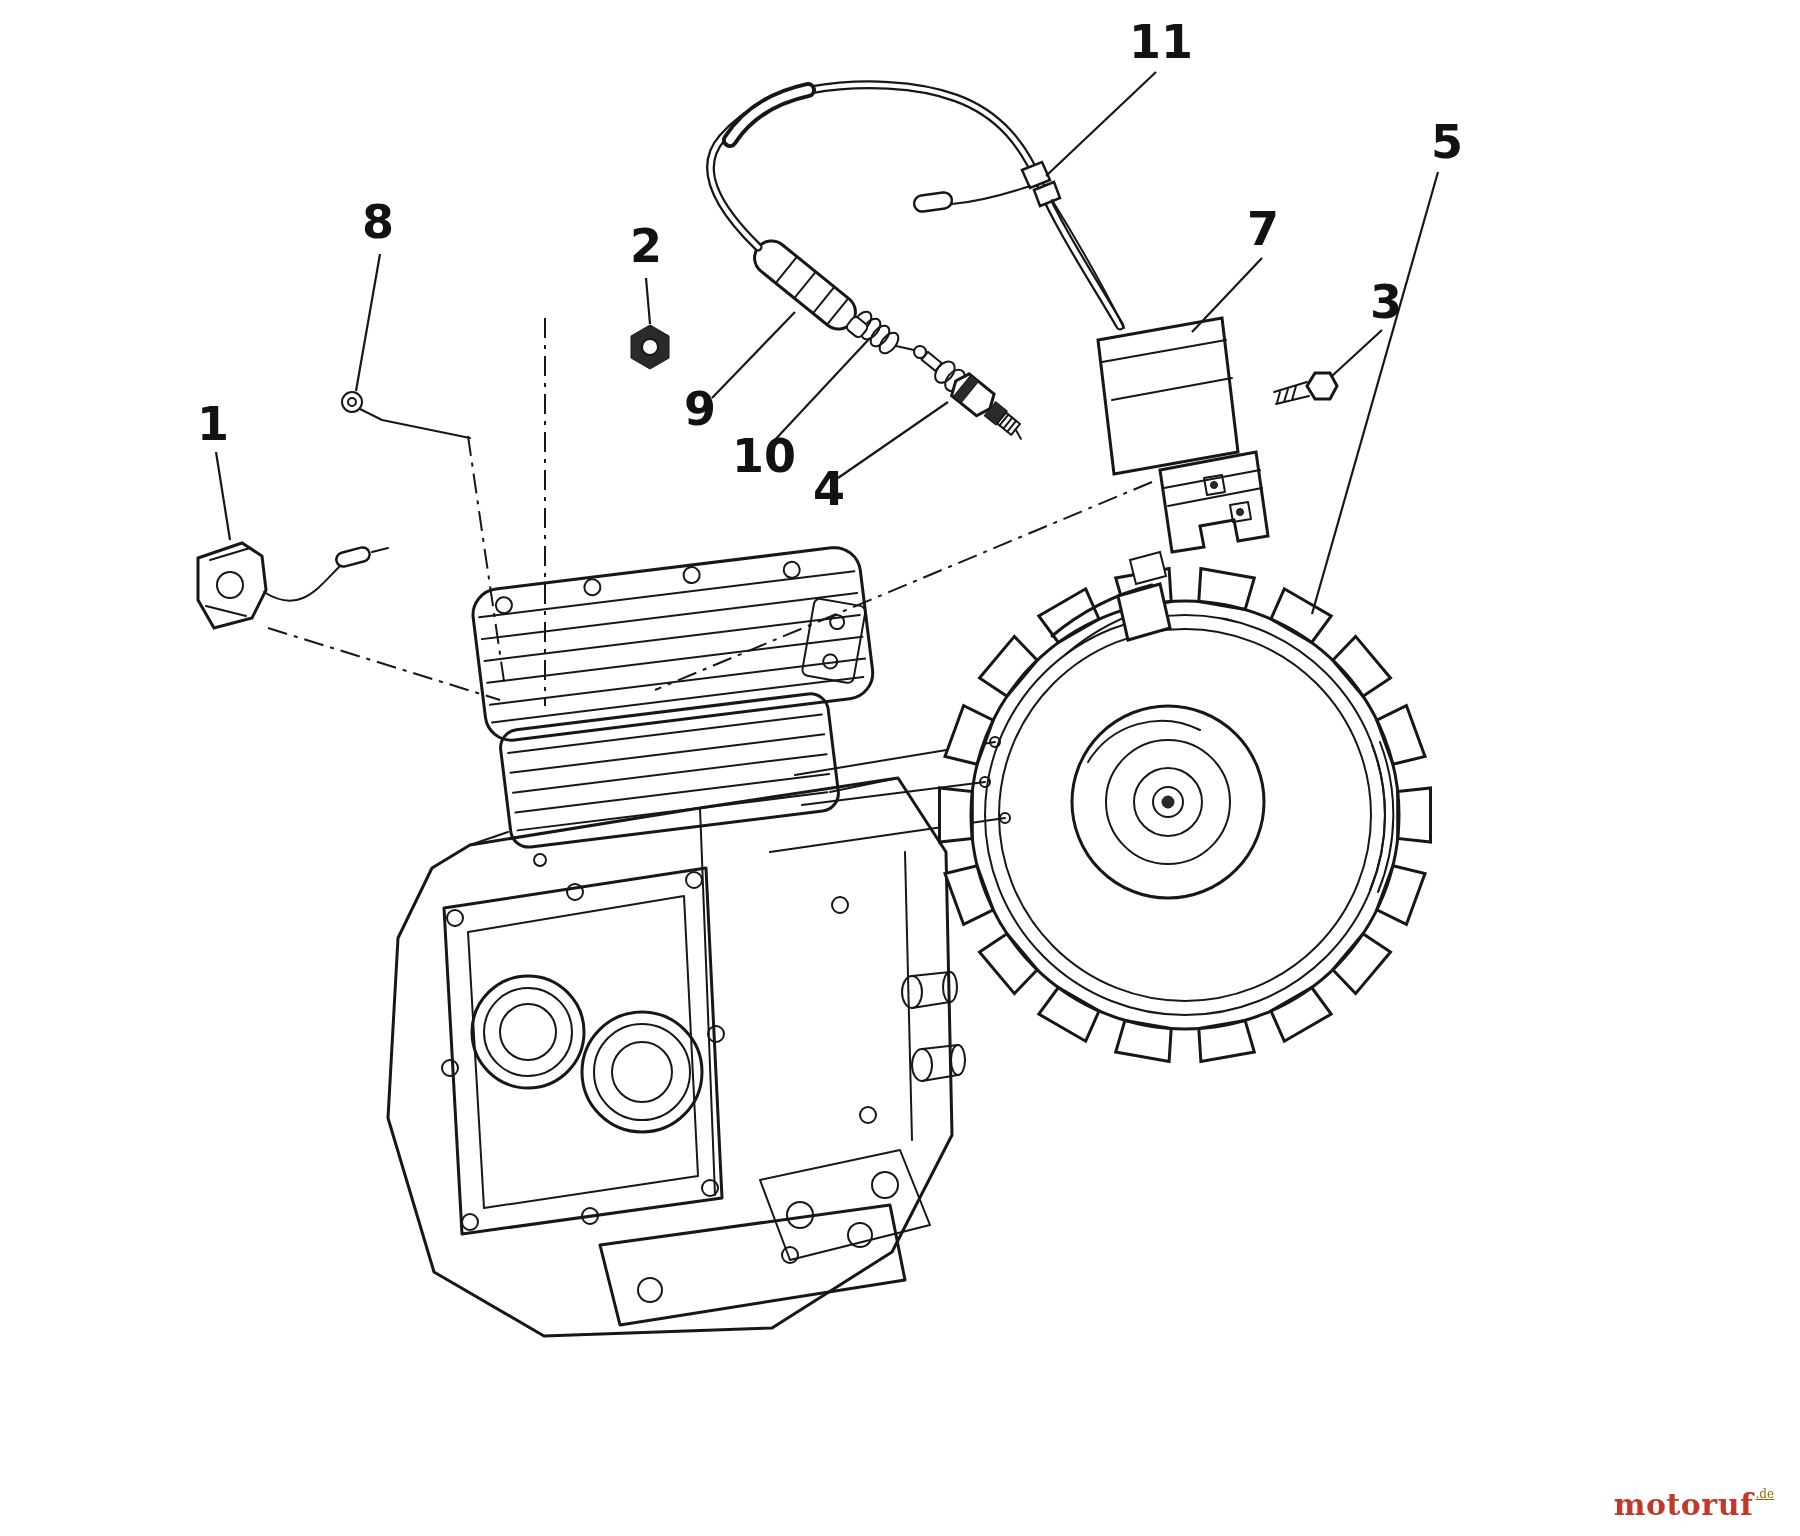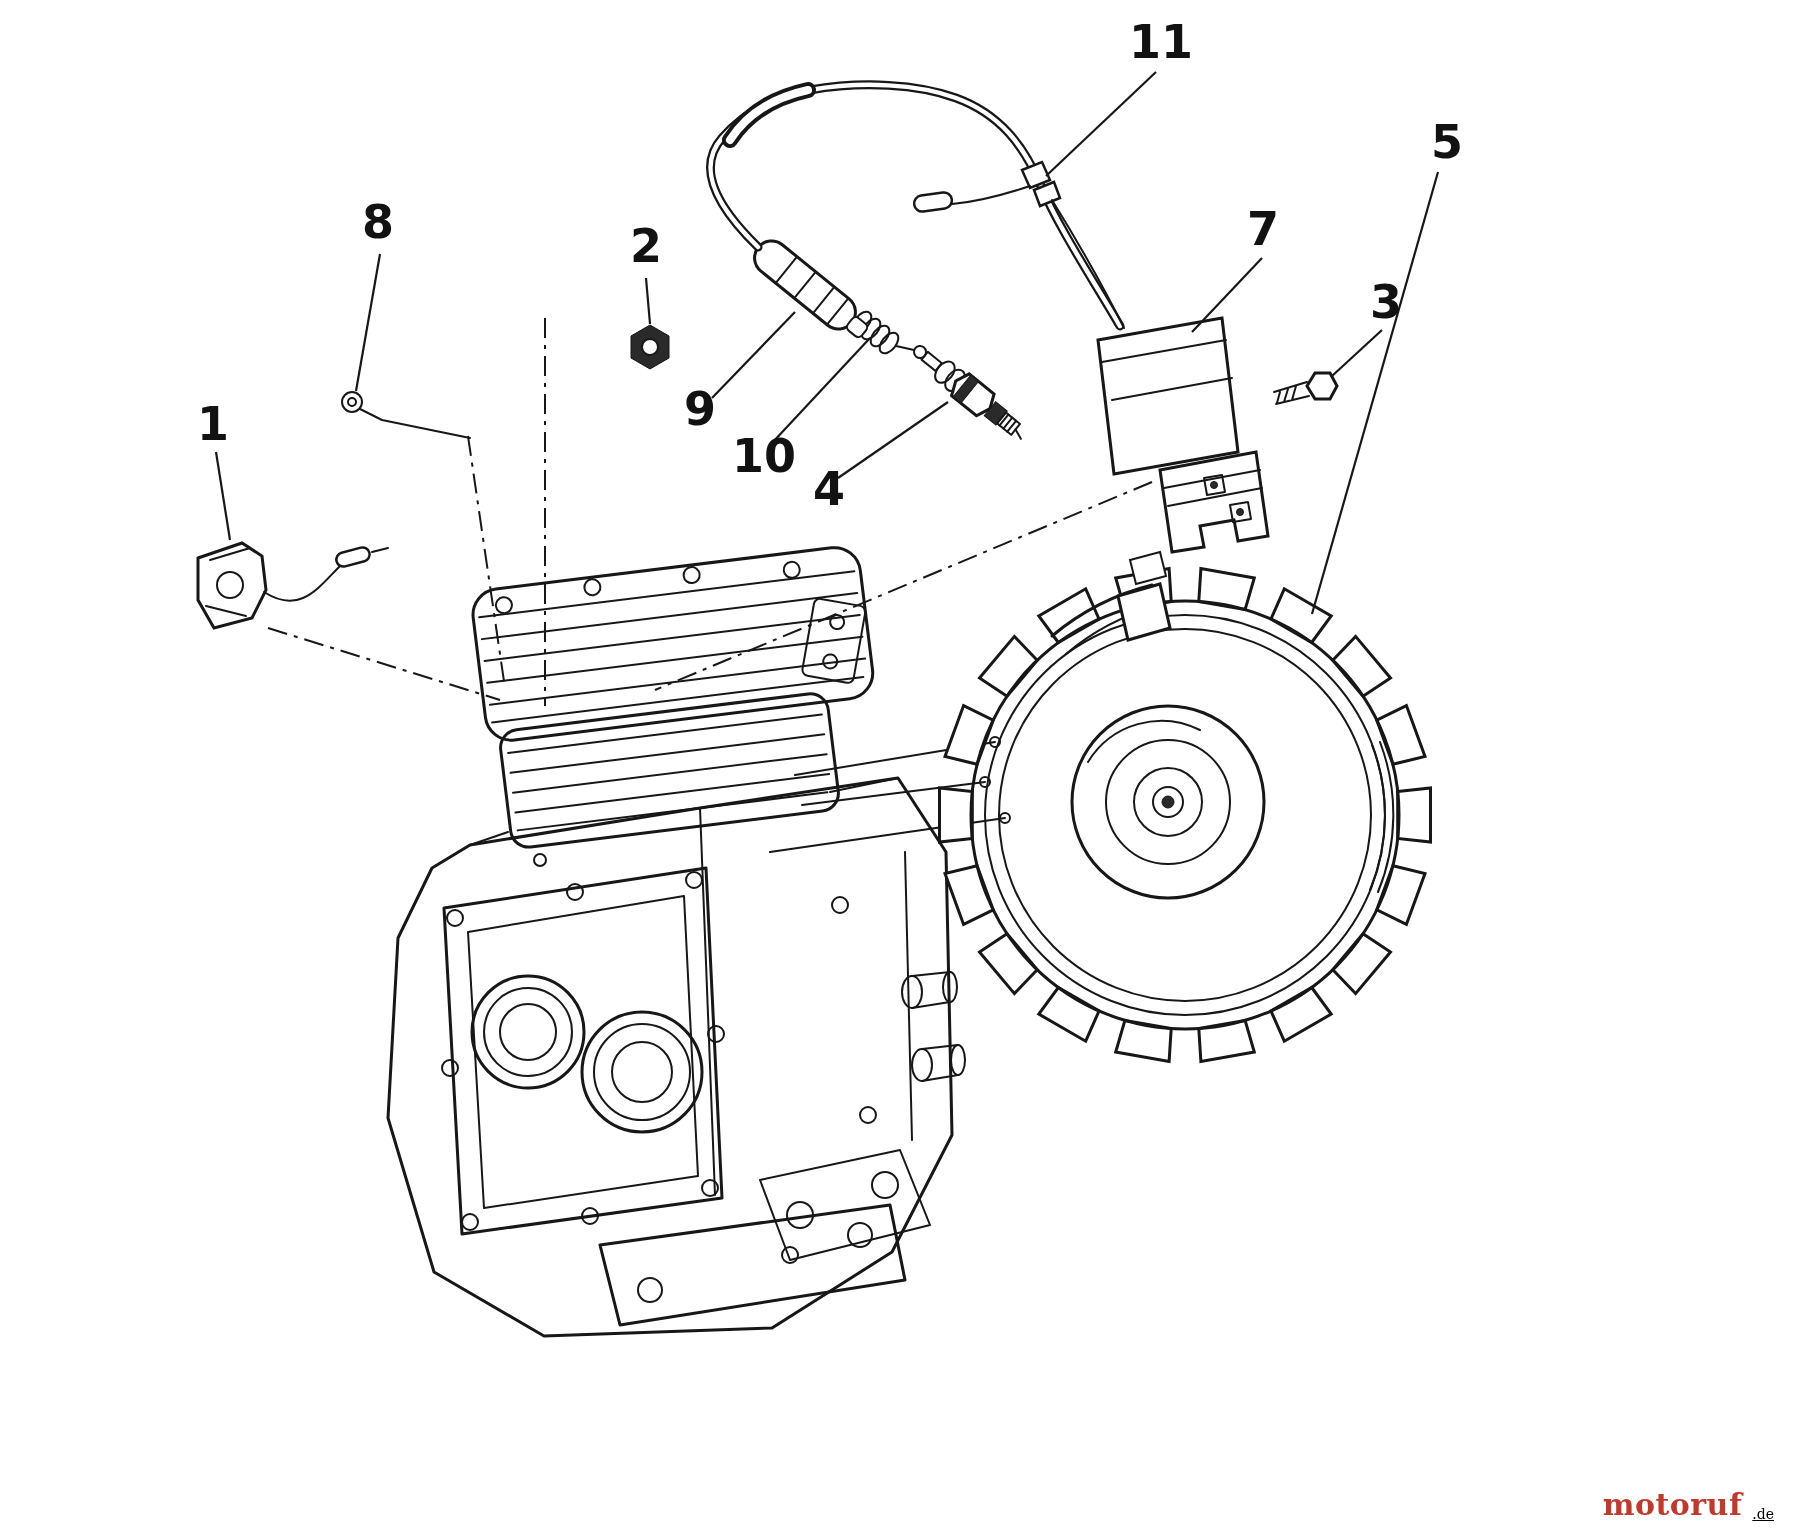--- a/index.html
+++ b/index.html
@@ -11,24 +11,24 @@
   .leader{fill:none;stroke:#171717;stroke-width:2.2;}
   .chain{fill:none;stroke:#171717;stroke-width:2;stroke-dasharray:20 7 4 7;}
   .callout{font-family:"DejaVu Sans",sans-serif;font-weight:bold;font-size:46px;fill:#121212;
            text-anchor:middle;}
   .fw{fill:#ffffff;stroke:#171717;}
   .fd{fill:#2a2a2a;stroke:#171717;}
   .wire-outer{fill:none;stroke:#171717;stroke-width:9;stroke-linecap:round;}
   .wire-inner{fill:none;stroke:#ffffff;stroke-width:4.5;stroke-linecap:round;}
   .sleeve-outer{fill:none;stroke:#171717;stroke-width:16;stroke-linecap:round;}
   .sleeve-inner{fill:none;stroke:#ffffff;stroke-width:8;stroke-linecap:round;}
-  .watermark{position:absolute;right:26px;bottom:14px;display:flex;align-items:flex-end;gap:10px;
+  .watermark{position:absolute;right:26px;bottom:14px;display:flex;align-items:flex-start;gap:2px;
              font-family:"DejaVu Serif",serif;}
   .watermark .brand{color:#c0392b;font-size:30px;font-weight:bold;letter-spacing:.5px;}
-  .watermark .suffix{color:#000000;font-size:14px;text-decoration:underline;}
+  .watermark .suffix{color:#a16207;font-size:12px;text-decoration:underline;}
 </style>
 </head>
 <body>
 
 <div class="stage">
   <svg width="1800" height="1536" viewBox="0 0 1800 1536">
 
     <g>
       <path class="chain" d="M545 318 L545 706"></path>
       <path class="chain" d="M268 628 L500 700"></path>

